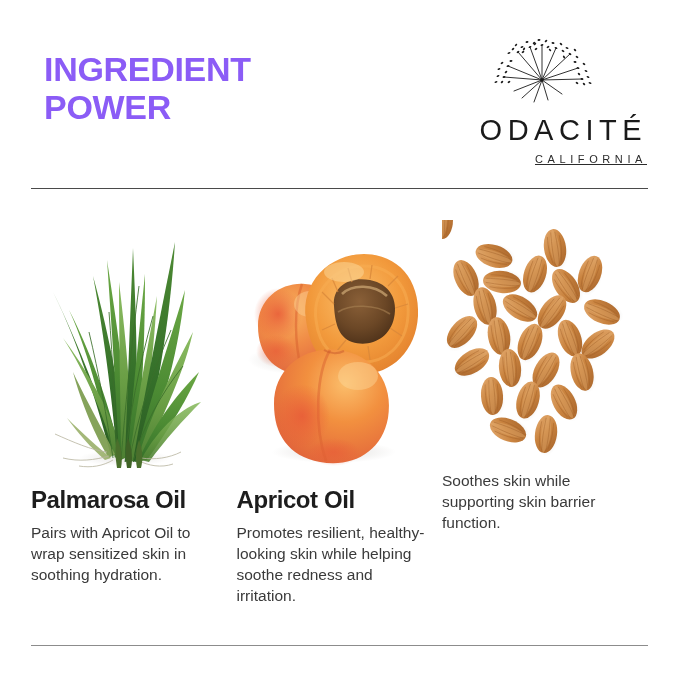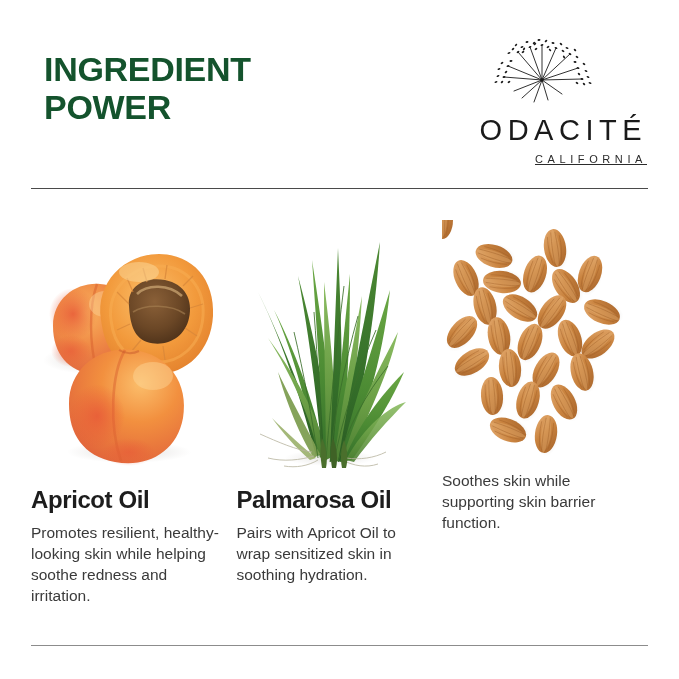--- a/index.html
+++ b/index.html
@@ -32,21 +32,21 @@
   .page-title {
     position: absolute;
     left: 44px;
     top: 50px;
     margin: 0;
     font-family: "Liberation Sans", sans-serif;
     font-size: 34px;
     font-weight: bold;
     line-height: 38px;
     letter-spacing: -0.3px;
-    color: #14532d;
+    color: #8b5cf6;
     white-space: pre-line;
   }
 
   .brand-logo {
     position: absolute;
     right: 32px;
     top: 36px;
     width: 210px;
     text-align: right;
   }
@@ -235,104 +235,20 @@
       </svg>
 
       <span class="brand-wordmark">ODACITÉ</span>
       <span class="brand-locale">CALIFORNIA</span>
     </div>
   </div>
 
   <hr class="rule rule-top">
 
   <div class="columns">
-
-    <div class="col">
-      <div class="col-figure">
-        <svg width="186" height="250" viewBox="0 0 186 250" aria-hidden="true">
-          <defs>
-            <radialGradient id="apHalf" cx="45%" cy="38%" r="72%">
-              <stop offset="0%" stop-color="#fbbf6a"></stop>
-              <stop offset="55%" stop-color="#f29a3c"></stop>
-              <stop offset="100%" stop-color="#e07c2a"></stop>
-            </radialGradient>
-            <radialGradient id="apWholeA" cx="38%" cy="32%" r="78%">
-              <stop offset="0%" stop-color="#f9b45f"></stop>
-              <stop offset="45%" stop-color="#f08b46"></stop>
-              <stop offset="100%" stop-color="#dd5f3c"></stop>
-            </radialGradient>
-            <radialGradient id="apWholeB" cx="62%" cy="30%" r="80%">
-              <stop offset="0%" stop-color="#fbbe6b"></stop>
-              <stop offset="42%" stop-color="#f2903f"></stop>
-              <stop offset="100%" stop-color="#e0603a"></stop>
-            </radialGradient>
-            <radialGradient id="apBlush" cx="50%" cy="50%" r="50%">
-              <stop offset="0%" stop-color="#e85b38" stop-opacity="0.85"></stop>
-              <stop offset="100%" stop-color="#e85b38" stop-opacity="0"></stop>
-            </radialGradient>
-            <radialGradient id="apPit" cx="42%" cy="35%" r="70%">
-              <stop offset="0%" stop-color="#8a6038"></stop>
-              <stop offset="60%" stop-color="#6b4726"></stop>
-              <stop offset="100%" stop-color="#4d3119"></stop>
-            </radialGradient>
-            <radialGradient id="apShadow" cx="50%" cy="50%" r="50%">
-              <stop offset="0%" stop-color="#b5b0ab" stop-opacity="0.40"></stop>
-              <stop offset="100%" stop-color="#b5b0ab" stop-opacity="0"></stop>
-            </radialGradient>
-          </defs>
-
-          <ellipse cx="96" cy="232" rx="62" ry="11" fill="url(#apShadow)"></ellipse>
-          <ellipse cx="58" cy="140" rx="48" ry="14" fill="url(#apShadow)"></ellipse>
-
-          <g>
-            <path d="M20 106 C20 78 44 62 67 64 C92 66 108 86 106 112 C104 140 84 156 60 154 C36 152 20 134 20 106 Z" fill="url(#apWholeA)"></path>
-            <path d="M64 64 C56 86 56 122 64 153" fill="none" stroke="#d9622f" stroke-width="2.4" opacity="0.55"></path>
-            <ellipse cx="40" cy="94" rx="24" ry="26" fill="url(#apBlush)"></ellipse>
-            <ellipse cx="38" cy="131" rx="20" ry="16" fill="url(#apBlush)" opacity="0.8"></ellipse>
-            <ellipse cx="72" cy="84" rx="16" ry="13" fill="#fcd396" opacity="0.45"></ellipse>
-          </g>
-
-          <g>
-            <path d="M68 100 C62 62 92 34 126 34 C160 34 182 60 180 96 C178 132 152 156 120 154 C88 152 72 132 68 100 Z" fill="url(#apHalf)"></path>
-
-            <path d="M78 100 C74 70 98 46 126 46 C154 46 172 68 170 96 C168 126 146 144 121 142 C94 140 81 126 78 100 Z" fill="none" stroke="#f7ad52" stroke-width="3" opacity="0.55"></path>
-
-            <path d="M96 86 C94 66 112 56 132 60 C152 64 160 80 156 98 C152 118 132 128 114 122 C100 117 97 102 96 86 Z" fill="url(#apPit)"></path>
-
-            <path d="M104 74 C114 64 136 64 149 76" fill="none" stroke="#c9a472" stroke-width="2.6" opacity="0.75"></path>
-            <path d="M100 92 C112 84 138 84 152 94" fill="none" stroke="#a98254" stroke-width="1.6" opacity="0.6"></path>
-
-            <g stroke="#d8873a" stroke-width="1.3" fill="none" opacity="0.75">
-              <path d="M96 84 L84 72"></path>
-              <path d="M100 72 L94 58"></path>
-              <path d="M114 62 L110 48"></path>
-              <path d="M132 59 L134 45"></path>
-              <path d="M150 66 L160 56"></path>
-              <path d="M157 88 L170 84"></path>
-              <path d="M152 108 L164 116"></path>
-              <path d="M130 126 L132 140"></path>
-              <path d="M108 120 L98 132"></path>
-              <path d="M97 104 L84 110"></path>
-            </g>
-            <ellipse cx="106" cy="52" rx="20" ry="10" fill="#fcd99c" opacity="0.5"></ellipse>
-          </g>
-
-          <g>
-            <path d="M36 184 C36 148 66 126 100 130 C136 134 156 164 150 198 C144 232 114 248 82 242 C50 236 36 214 36 184 Z" fill="url(#apWholeB)"></path>
-            <path d="M92 130 C78 154 76 206 88 241" fill="none" stroke="#d9622f" stroke-width="2.6" opacity="0.5"></path>
-            <ellipse cx="64" cy="196" rx="28" ry="32" fill="url(#apBlush)"></ellipse>
-            <ellipse cx="96" cy="232" rx="26" ry="14" fill="url(#apBlush)" opacity="0.75"></ellipse>
-            <ellipse cx="120" cy="156" rx="20" ry="14" fill="#fcd89a" opacity="0.45"></ellipse>
-            <path d="M86 130 C92 134 100 134 106 131" fill="none" stroke="#c75a2c" stroke-width="2" opacity="0.5"></path>
-          </g>
-        </svg>
-      </div>
-      <h2 class="ingredient-name">Apricot Oil</h2>
-      <p class="ingredient-desc">Promotes resilient, healthy-looking skin while helping soothe redness and irritation.</p>
-    </div>
 
     <div class="col">
       <div class="col-figure">
         <svg width="186" height="250" viewBox="0 0 186 250" aria-hidden="true">
           <defs>
             <linearGradient id="blA" x1="0" y1="0" x2="0" y2="1">
               <stop offset="0%" stop-color="#4d8a33"></stop>
               <stop offset="60%" stop-color="#35702a"></stop>
               <stop offset="100%" stop-color="#2b5c23"></stop>
             </linearGradient>
@@ -402,20 +318,104 @@
             <path d="M104 248 C102 238 103 228 106 220 C110 230 110 240 108 248 Z" fill="#4a6f2c"></path>
           </g>
         </svg>
       </div>
       <h2 class="ingredient-name">Palmarosa Oil</h2>
       <p class="ingredient-desc">Pairs with Apricot Oil to wrap sensitized skin in soothing hydration.</p>
     </div>
 
     <div class="col">
       <div class="col-figure">
+        <svg width="186" height="250" viewBox="0 0 186 250" aria-hidden="true">
+          <defs>
+            <radialGradient id="apHalf" cx="45%" cy="38%" r="72%">
+              <stop offset="0%" stop-color="#fbbf6a"></stop>
+              <stop offset="55%" stop-color="#f29a3c"></stop>
+              <stop offset="100%" stop-color="#e07c2a"></stop>
+            </radialGradient>
+            <radialGradient id="apWholeA" cx="38%" cy="32%" r="78%">
+              <stop offset="0%" stop-color="#f9b45f"></stop>
+              <stop offset="45%" stop-color="#f08b46"></stop>
+              <stop offset="100%" stop-color="#dd5f3c"></stop>
+            </radialGradient>
+            <radialGradient id="apWholeB" cx="62%" cy="30%" r="80%">
+              <stop offset="0%" stop-color="#fbbe6b"></stop>
+              <stop offset="42%" stop-color="#f2903f"></stop>
+              <stop offset="100%" stop-color="#e0603a"></stop>
+            </radialGradient>
+            <radialGradient id="apBlush" cx="50%" cy="50%" r="50%">
+              <stop offset="0%" stop-color="#e85b38" stop-opacity="0.85"></stop>
+              <stop offset="100%" stop-color="#e85b38" stop-opacity="0"></stop>
+            </radialGradient>
+            <radialGradient id="apPit" cx="42%" cy="35%" r="70%">
+              <stop offset="0%" stop-color="#8a6038"></stop>
+              <stop offset="60%" stop-color="#6b4726"></stop>
+              <stop offset="100%" stop-color="#4d3119"></stop>
+            </radialGradient>
+            <radialGradient id="apShadow" cx="50%" cy="50%" r="50%">
+              <stop offset="0%" stop-color="#b5b0ab" stop-opacity="0.40"></stop>
+              <stop offset="100%" stop-color="#b5b0ab" stop-opacity="0"></stop>
+            </radialGradient>
+          </defs>
+
+          <ellipse cx="96" cy="232" rx="62" ry="11" fill="url(#apShadow)"></ellipse>
+          <ellipse cx="58" cy="140" rx="48" ry="14" fill="url(#apShadow)"></ellipse>
+
+          <g>
+            <path d="M20 106 C20 78 44 62 67 64 C92 66 108 86 106 112 C104 140 84 156 60 154 C36 152 20 134 20 106 Z" fill="url(#apWholeA)"></path>
+            <path d="M64 64 C56 86 56 122 64 153" fill="none" stroke="#d9622f" stroke-width="2.4" opacity="0.55"></path>
+            <ellipse cx="40" cy="94" rx="24" ry="26" fill="url(#apBlush)"></ellipse>
+            <ellipse cx="38" cy="131" rx="20" ry="16" fill="url(#apBlush)" opacity="0.8"></ellipse>
+            <ellipse cx="72" cy="84" rx="16" ry="13" fill="#fcd396" opacity="0.45"></ellipse>
+          </g>
+
+          <g>
+            <path d="M68 100 C62 62 92 34 126 34 C160 34 182 60 180 96 C178 132 152 156 120 154 C88 152 72 132 68 100 Z" fill="url(#apHalf)"></path>
+
+            <path d="M78 100 C74 70 98 46 126 46 C154 46 172 68 170 96 C168 126 146 144 121 142 C94 140 81 126 78 100 Z" fill="none" stroke="#f7ad52" stroke-width="3" opacity="0.55"></path>
+
+            <path d="M96 86 C94 66 112 56 132 60 C152 64 160 80 156 98 C152 118 132 128 114 122 C100 117 97 102 96 86 Z" fill="url(#apPit)"></path>
+
+            <path d="M104 74 C114 64 136 64 149 76" fill="none" stroke="#c9a472" stroke-width="2.6" opacity="0.75"></path>
+            <path d="M100 92 C112 84 138 84 152 94" fill="none" stroke="#a98254" stroke-width="1.6" opacity="0.6"></path>
+
+            <g stroke="#d8873a" stroke-width="1.3" fill="none" opacity="0.75">
+              <path d="M96 84 L84 72"></path>
+              <path d="M100 72 L94 58"></path>
+              <path d="M114 62 L110 48"></path>
+              <path d="M132 59 L134 45"></path>
+              <path d="M150 66 L160 56"></path>
+              <path d="M157 88 L170 84"></path>
+              <path d="M152 108 L164 116"></path>
+              <path d="M130 126 L132 140"></path>
+              <path d="M108 120 L98 132"></path>
+              <path d="M97 104 L84 110"></path>
+            </g>
+            <ellipse cx="106" cy="52" rx="20" ry="10" fill="#fcd99c" opacity="0.5"></ellipse>
+          </g>
+
+          <g>
+            <path d="M36 184 C36 148 66 126 100 130 C136 134 156 164 150 198 C144 232 114 248 82 242 C50 236 36 214 36 184 Z" fill="url(#apWholeB)"></path>
+            <path d="M92 130 C78 154 76 206 88 241" fill="none" stroke="#d9622f" stroke-width="2.6" opacity="0.5"></path>
+            <ellipse cx="64" cy="196" rx="28" ry="32" fill="url(#apBlush)"></ellipse>
+            <ellipse cx="96" cy="232" rx="26" ry="14" fill="url(#apBlush)" opacity="0.75"></ellipse>
+            <ellipse cx="120" cy="156" rx="20" ry="14" fill="#fcd89a" opacity="0.45"></ellipse>
+            <path d="M86 130 C92 134 100 134 106 131" fill="none" stroke="#c75a2c" stroke-width="2" opacity="0.5"></path>
+          </g>
+        </svg>
+      </div>
+      <h2 class="ingredient-name">Apricot Oil</h2>
+      <p class="ingredient-desc">Promotes resilient, healthy-looking skin while helping soothe redness and irritation.</p>
+    </div>
+
+    <div class="col">
+      <div class="col-figure">
         <svg width="190" height="250" viewBox="0 0 190 250" aria-hidden="true">
           <defs>
             <linearGradient id="alm" x1="0.15" y1="0" x2="0.9" y2="1">
               <stop offset="0%" stop-color="#e2a86c"></stop>
               <stop offset="45%" stop-color="#c9833f"></stop>
               <stop offset="100%" stop-color="#a9662c"></stop>
             </linearGradient>
             <radialGradient id="almShadow" cx="50%" cy="50%" r="50%">
               <stop offset="0%" stop-color="#aaa49c" stop-opacity="0.35"></stop>
               <stop offset="100%" stop-color="#aaa49c" stop-opacity="0"></stop>

